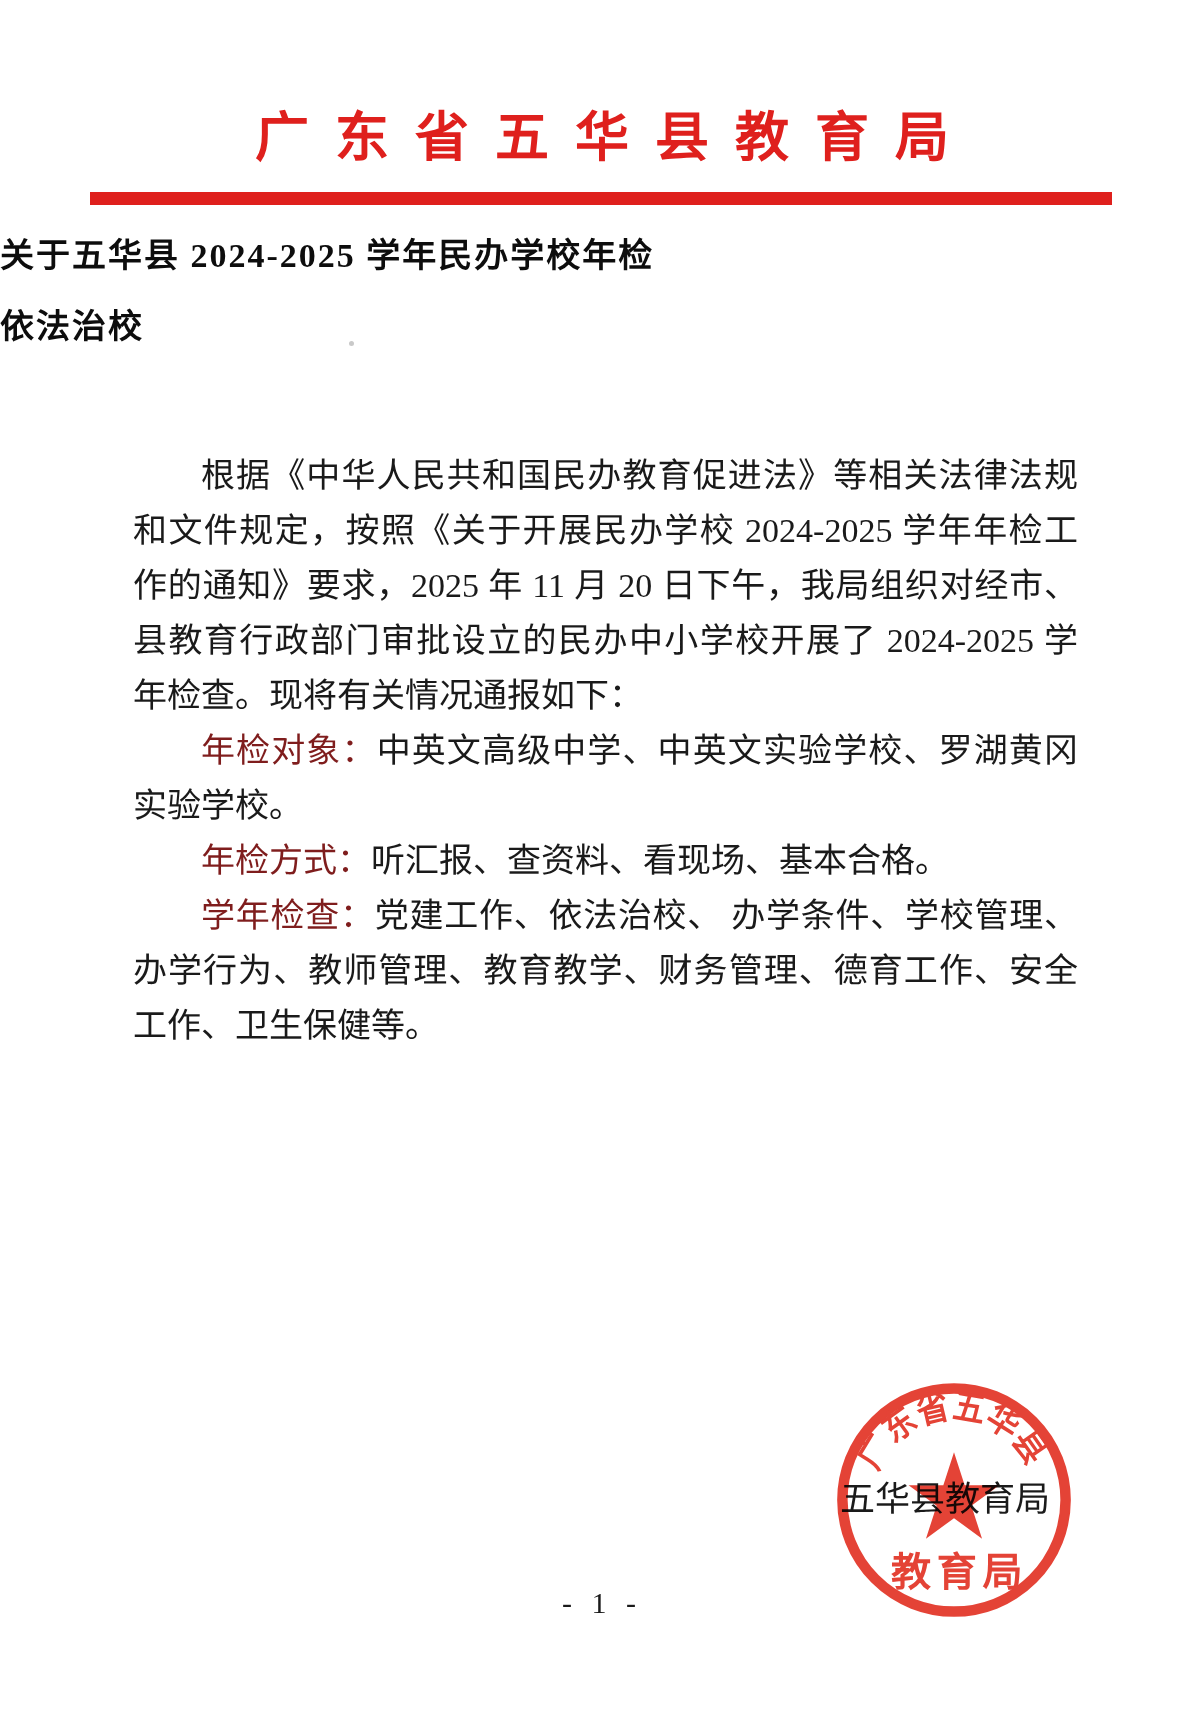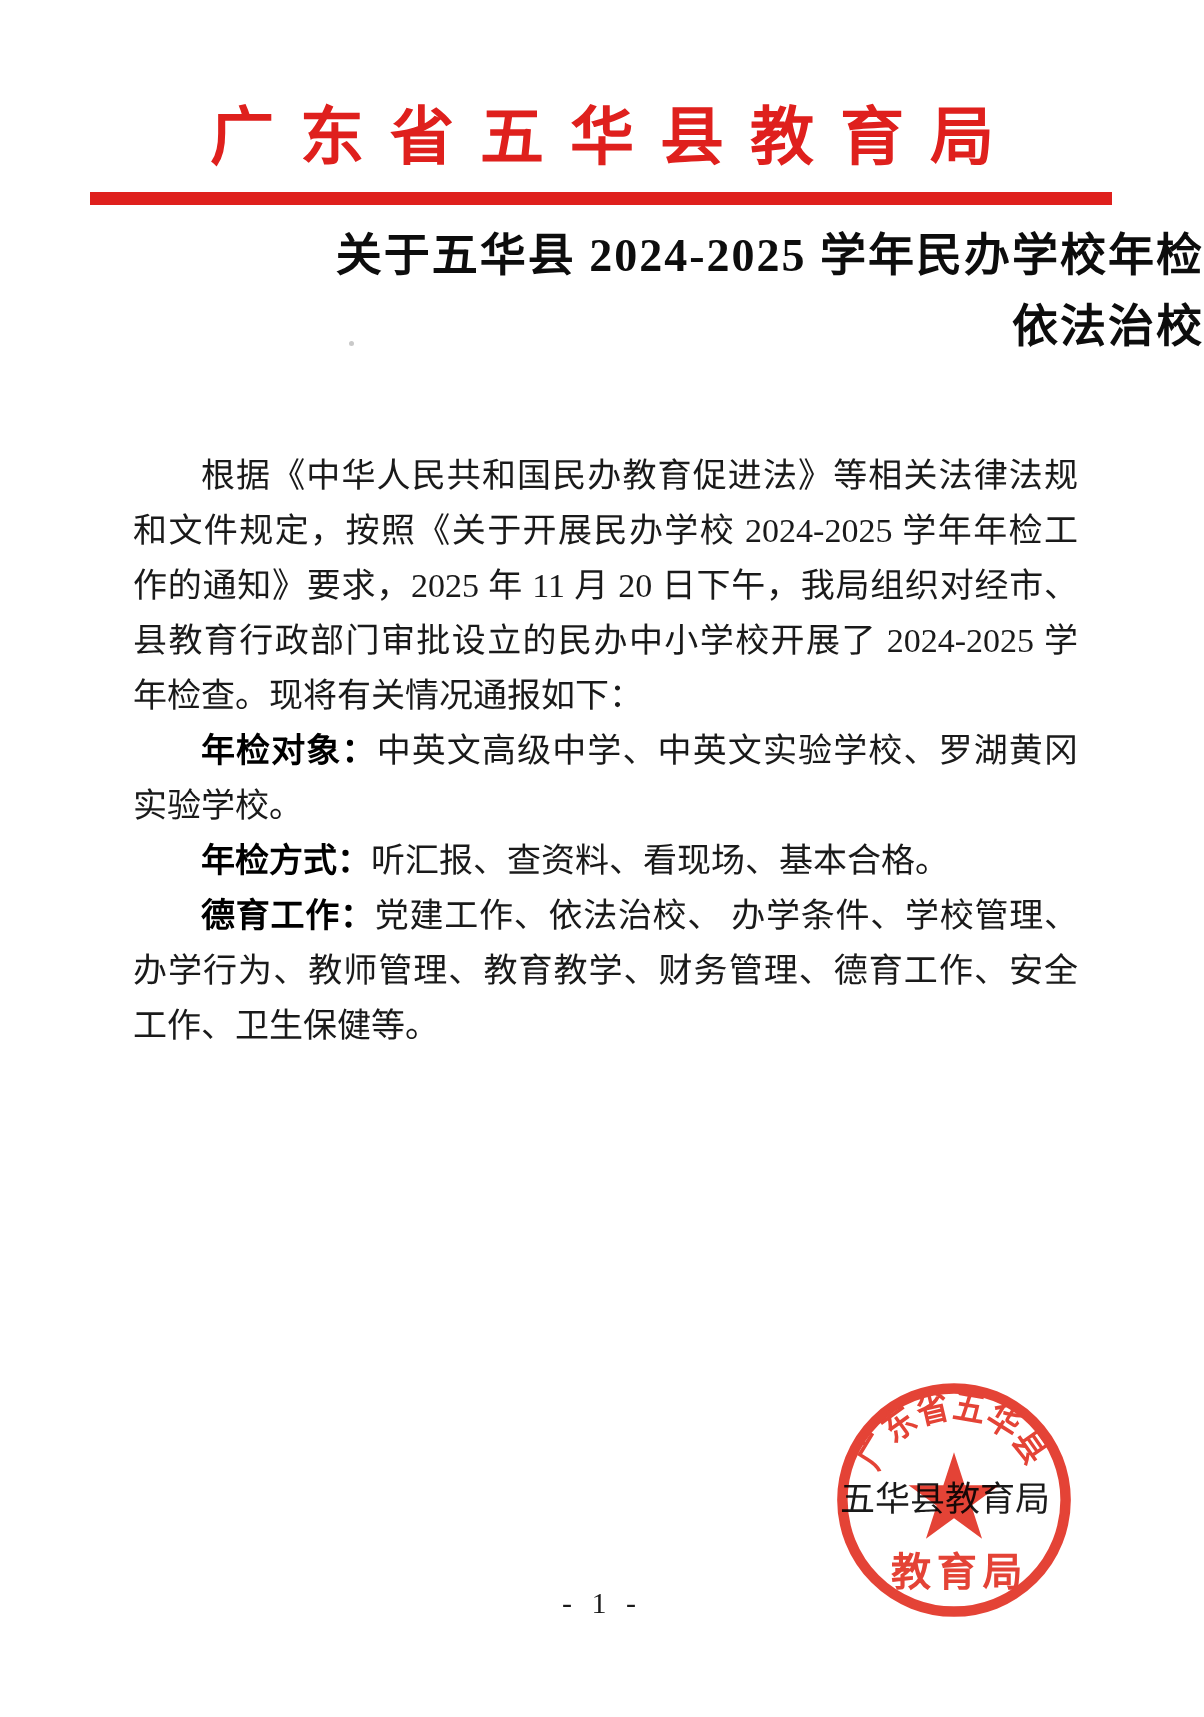--- a/index.html
+++ b/index.html
@@ -14,21 +14,21 @@
     font-family: "Liberation Serif", "DejaVu Serif", serif;
     color: #161616;
   }
   
   .agency-header {
     position: absolute;
     top: 88px;
     left: 0;
     width: 1204px;
     text-align: center;
-    font-size: 64px;
+    font-size: 54px;
     line-height: 100px;
     font-weight: bold;
     color: #df201d;
     letter-spacing: 26px;
     text-indent: 26px; 
     white-space: nowrap;
   }
   .red-rule {
     position: absolute;
     top: 192px;
@@ -38,43 +38,43 @@
     border-top: 10px solid #df201d;
     border-bottom: 3px solid #df201d;
     background: #ffffff;
   }
   
   .doc-title {
     position: absolute;
     top: 220px;
     left: 0;
     width: 1204px;
-    text-align: right;
-    font-size: 46px;
+    text-align: left;
+    font-size: 34px;
     line-height: 71px;
     font-weight: bold;
     color: #0d0d0d;
     letter-spacing: 2px;
   }
   
   .doc-body {
     position: absolute;
     top: 448px;
     left: 133px;
     width: 945px;
     font-size: 34px;
     line-height: 55px;
     text-align: justify;
     color: #1a1a1a;
   }
   .para { text-indent: 2em; }
   .para .lead {
-    font-weight: bold;
+    font-weight: normal;
     font-family: "Liberation Sans", "DejaVu Sans", sans-serif;
-    color: #000000;
+    color: #7f1d1d;
   }
   
   .signature-block {
     position: absolute;
     top: 1473px;
     left: 770px;
     width: 350px;
     text-align: center;
     font-size: 35px;
     line-height: 53px;
@@ -130,21 +130,21 @@
     <div>关于五华县 2024-2025 学年民办学校年检</div>
     <div>依法治校</div>
   </div>
 
   <div class="speck"></div>
 
   <div class="doc-body">
     <p class="para"><b class="lead"></b><span>根据《中华人民共和国民办教育促进法》等相关法律法规和文件规定，按照《关于开展民办学校 2024-2025 学年年检工作的通知》要求，2025 年 11 月 20 日下午，我局组织对经市、县教育行政部门审批设立的民办中小学校开展了 2024-2025 学年检查。现将有关情况通报如下：</span></p>
     <p class="para"><b class="lead">年检对象：</b><span>中英文高级中学、中英文实验学校、罗湖黄冈实验学校。</span></p>
     <p class="para"><b class="lead">年检方式：</b><span>听汇报、查资料、看现场、基本合格。</span></p>
-    <p class="para"><b class="lead">德育工作：</b><span>党建工作、依法治校、 办学条件、学校管理、办学行为、教师管理、教育教学、财务管理、德育工作、安全工作、卫生保健等。</span></p>
+    <p class="para"><b class="lead">学年检查：</b><span>党建工作、依法治校、 办学条件、学校管理、办学行为、教师管理、教育教学、财务管理、德育工作、安全工作、卫生保健等。</span></p>
   </div>
 
   <div class="signature-block">
     <div>五华县教育局</div>
   </div>
 
   <svg class="seal" viewBox="0 0 260 260" aria-hidden="true">
     <defs>
       <path id="sealArc" d="M 50.1 100.9 A 85 85 0 0 1 209.9 100.9" fill="none"></path>
     </defs>

